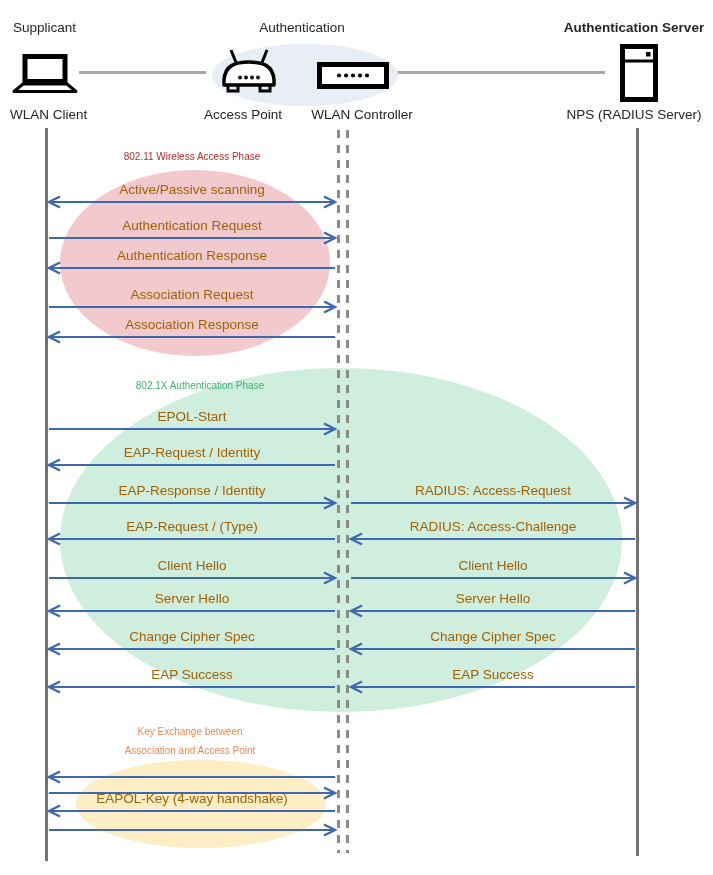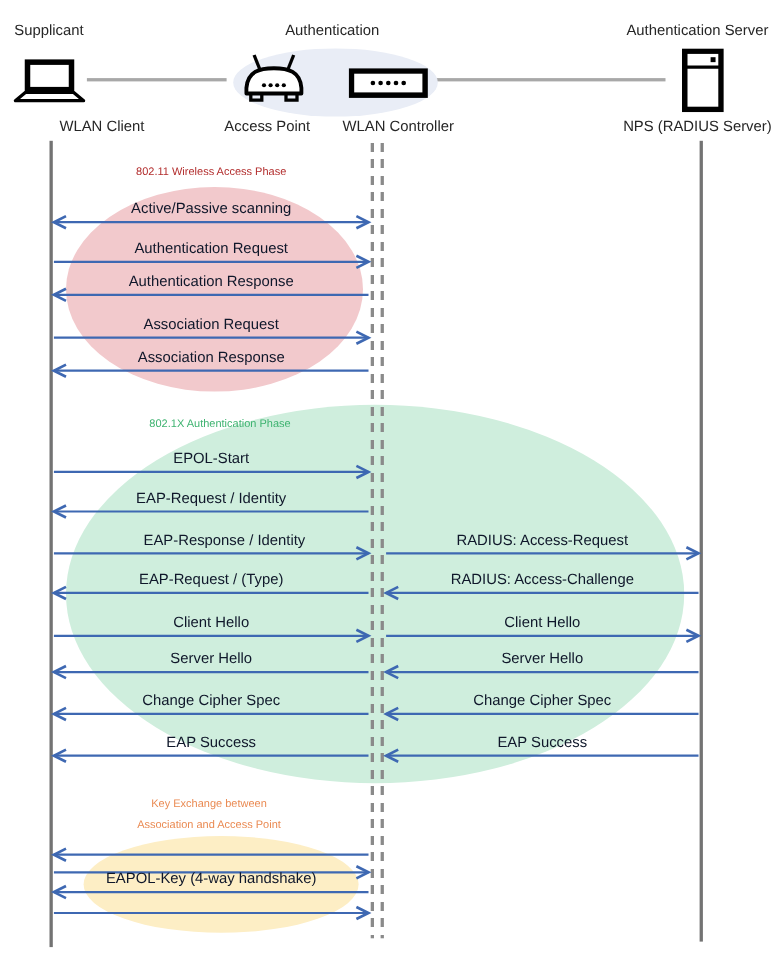--- a/index.html
+++ b/index.html
@@ -14,33 +14,33 @@
   .lifeline-solid{position:absolute;width:3px;background:#737373;top:128px;}
   .lifeline-dashed{
     position:absolute;width:3px;top:130px;
     background:repeating-linear-gradient(to bottom,#8a8a8a 0px,#8a8a8a 8px,transparent 8px,transparent 15px);
   }
   .phase-ellipse{position:absolute;border-radius:50%;z-index:1;}
   .phase-title{position:absolute;font-size:10px;white-space:nowrap;z-index:3;text-align:center;line-height:19px;}
   #messages{position:absolute;left:0;top:0;width:713px;height:875px;z-index:3;}
   .msg-label{
     position:absolute;text-align:center;font-size:13.5px;line-height:16px;
-    color:#0f172a;white-space:nowrap;z-index:3;
+    color:#a16207;white-space:nowrap;z-index:3;
   }
   .icon{position:absolute;z-index:2;}
   .z2{z-index:2;}
 </style>
 </head>
 <body>
 
 <div id="canvas">
 
   <div class="role-label" style="left:13px;top:20px;">Supplicant</div>
   <div class="role-label centered" style="left:302px;top:20px;">Authentication</div>
-  <div class="role-label centered" style="left:634px;top:20px;">Authentication Server</div>
+  <div class="role-label centered" style="left:634px;top:20px;font-weight:bold;">Authentication Server</div>
 
   <div class="phase-ellipse" style="left: 212px; top: 44px; width: 186px; height: 62px; background-color: rgb(233, 237, 246);"></div>
 
   <div class="connector" style="left:79px;width:127px;"></div>
   <div class="connector" style="left:292px;width:15px;"></div>
   <div class="connector" style="left:390px;width:215px;"></div>
 
   <svg class="icon" style="left:12px;top:53px;" width="66" height="41" viewBox="0 0 66 41">
     <rect x="13" y="3.5" width="40" height="25" fill="#fff" stroke="#000" stroke-width="5"></rect>
     <path d="M11 31 L2 38.5 H64 L55 31 Z" fill="#fff" stroke="#000" stroke-width="3" stroke-linejoin="round"></path>
@@ -66,21 +66,21 @@
     <circle cx="43" cy="13.5" r="2.1" fill="#000"></circle>
     <circle cx="50" cy="13.5" r="2.1" fill="#000"></circle>
   </svg>
 
   <svg class="icon" style="left:620px;top:44px;" width="38" height="58" viewBox="0 0 38 58">
     <rect x="2.5" y="2.5" width="33" height="53" fill="#fff" stroke="#000" stroke-width="5"></rect>
     <line x1="2" y1="17" x2="36" y2="17" stroke="#000" stroke-width="3"></line>
     <rect x="26" y="8" width="4.5" height="4.5" fill="#000"></rect>
   </svg>
 
-  <div class="device-label" style="left:10px;top:107px;margin-left:44px;">WLAN Client</div>
+  <div class="device-label" style="left:10px;top:107px;">WLAN Client</div>
   <div class="device-label centered" style="left:243px;top:107px;">Access Point</div>
   <div class="device-label centered" style="left:362px;top:107px;">WLAN Controller</div>
   <div class="device-label centered" style="left:634px;top:107px;">NPS (RADIUS Server)</div>
 
   <div class="phase-ellipse" style="left: 60px; top: 170px; width: 270px; height: 186px; background-color: rgb(242, 201, 204);"></div>
   <div class="phase-ellipse" style="left: 60px; top: 368px; width: 562px; height: 344px; background-color: rgb(207, 238, 221);"></div>
   <div class="phase-ellipse" style="left: 76px; top: 760px; width: 250px; height: 88px; background-color: rgb(253, 238, 197);"></div>
 
   <div class="lifeline-solid z2" style="left:45px;height:733px;"></div>
   <div class="lifeline-dashed z2" style="left:337px;height:723px;"></div>
@@ -124,21 +124,21 @@
       <div class="msg-label" style="left: 48px; width: 288px; top: 409px;">EPOL-Start</div>
       <svg width="288" height="16" style="position: absolute; left: 48px; top: 421px; overflow: visible;">
         <line x1="1" y1="8" x2="287" y2="8" stroke="#3e68b2" stroke-width="2"></line>
         <polyline points="276,2.5 287,8 276,13.5" fill="none" stroke="#3e68b2" stroke-width="2.4"></polyline>
       </svg>
       <div class="msg-label" style="left: 48px; width: 288px; top: 445px;">EAP-Request / Identity</div>
       <svg width="288" height="16" style="position: absolute; left: 48px; top: 457px; overflow: visible;">
         <line x1="1" y1="8" x2="287" y2="8" stroke="#3e68b2" stroke-width="2"></line>
         <polyline points="12,2.5 1,8 12,13.5" fill="none" stroke="#3e68b2" stroke-width="2.4"></polyline>
       </svg>
-      <div class="msg-label" style="left: 48px; width: 288px; top: 483px; padding-left: 12px;">EAP-Response / Identity</div>
+      <div class="msg-label" style="left: 48px; width: 288px; top: 483px;">EAP-Response / Identity</div>
       <svg width="288" height="16" style="position: absolute; left: 48px; top: 495px; overflow: visible;">
         <line x1="1" y1="8" x2="287" y2="8" stroke="#3e68b2" stroke-width="2"></line>
         <polyline points="276,2.5 287,8 276,13.5" fill="none" stroke="#3e68b2" stroke-width="2.4"></polyline>
       </svg>
       <div class="msg-label" style="left: 350px; width: 286px; top: 483px;">RADIUS: Access-Request</div>
       <svg width="286" height="16" style="position: absolute; left: 350px; top: 495px; overflow: visible;">
         <line x1="1" y1="8" x2="285" y2="8" stroke="#3e68b2" stroke-width="2"></line>
         <polyline points="274,2.5 285,8 274,13.5" fill="none" stroke="#3e68b2" stroke-width="2.4"></polyline>
       </svg>
       <div class="msg-label" style="left: 48px; width: 288px; top: 519px;">EAP-Request / (Type)</div>

